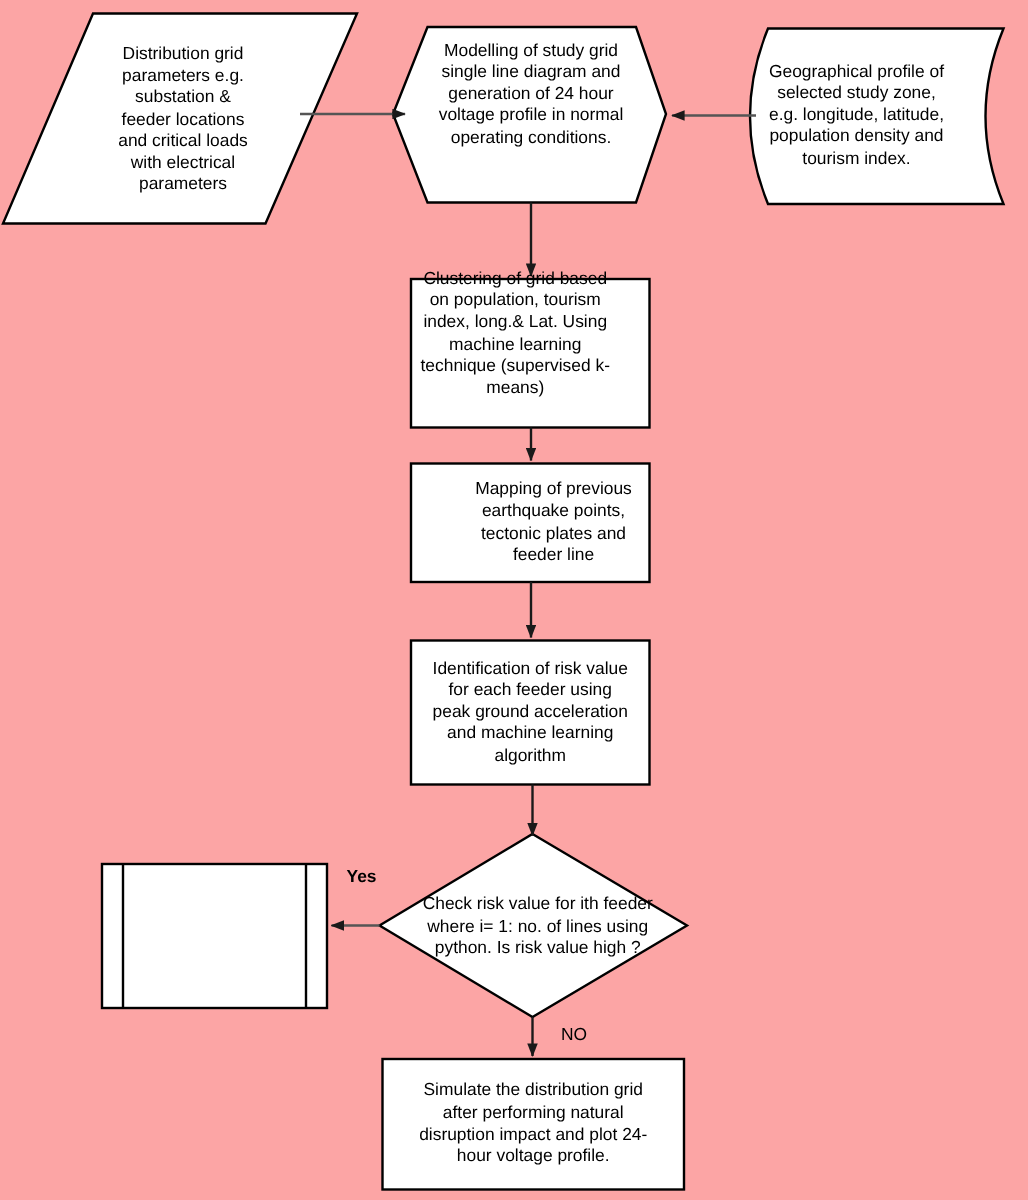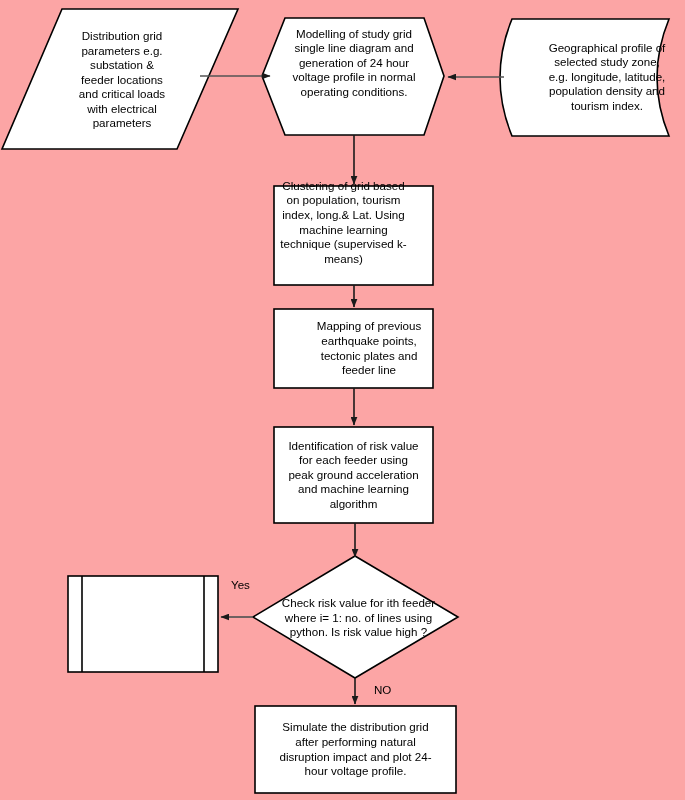--- a/index.html
+++ b/index.html
@@ -100,21 +100,21 @@
 and critical loads
 with electrical
 parameters</div>
 
   <div class="node-text" style="left:276px; top:15px; width:156px; height:96px;">Modelling of study grid
 single line diagram and
 generation of 24 hour
 voltage profile in normal
 operating conditions.</div>
 
-  <div class="node-text" style="left:532px; top:30px; width:150px; height:94px;">Geographical profile of
+  <div class="node-text" style="left:496px; top:30px; width:150px; height:94px;">Geographical profile of
 selected study zone,
 e.g. longitude, latitude,
 population density and
 tourism index.</div>
 
   <div class="node-text" style="left:264px; top:186px; width:159px; height:73px;">Clustering of grid based
 on population, tourism
 index, long.&amp; Lat. Using
 machine learning
 technique (supervised k-
@@ -134,17 +134,17 @@
   <div class="node-text" style="left:265px; top:595px; width:187px; height:46px;">Check risk value for ith feeder
 where i= 1: no. of lines using
 python. Is risk value high ?</div>
 
 
   <div class="node-text" style="left:255px; top:706px; width:201px; height:87px;">Simulate the distribution grid
 after performing natural
 disruption impact and plot 24-
 hour voltage profile.</div>
 
-  <div class="edge-label" style="left:231px; top:578px;">Yes</div>
+  <div class="edge-label" style="left:231px; top:578px;font-weight:bold;">Yes</div>
 
   <div class="edge-label" style="left:374px; top:683px;">NO</div>
 
 </div>
 
 </body></html>

